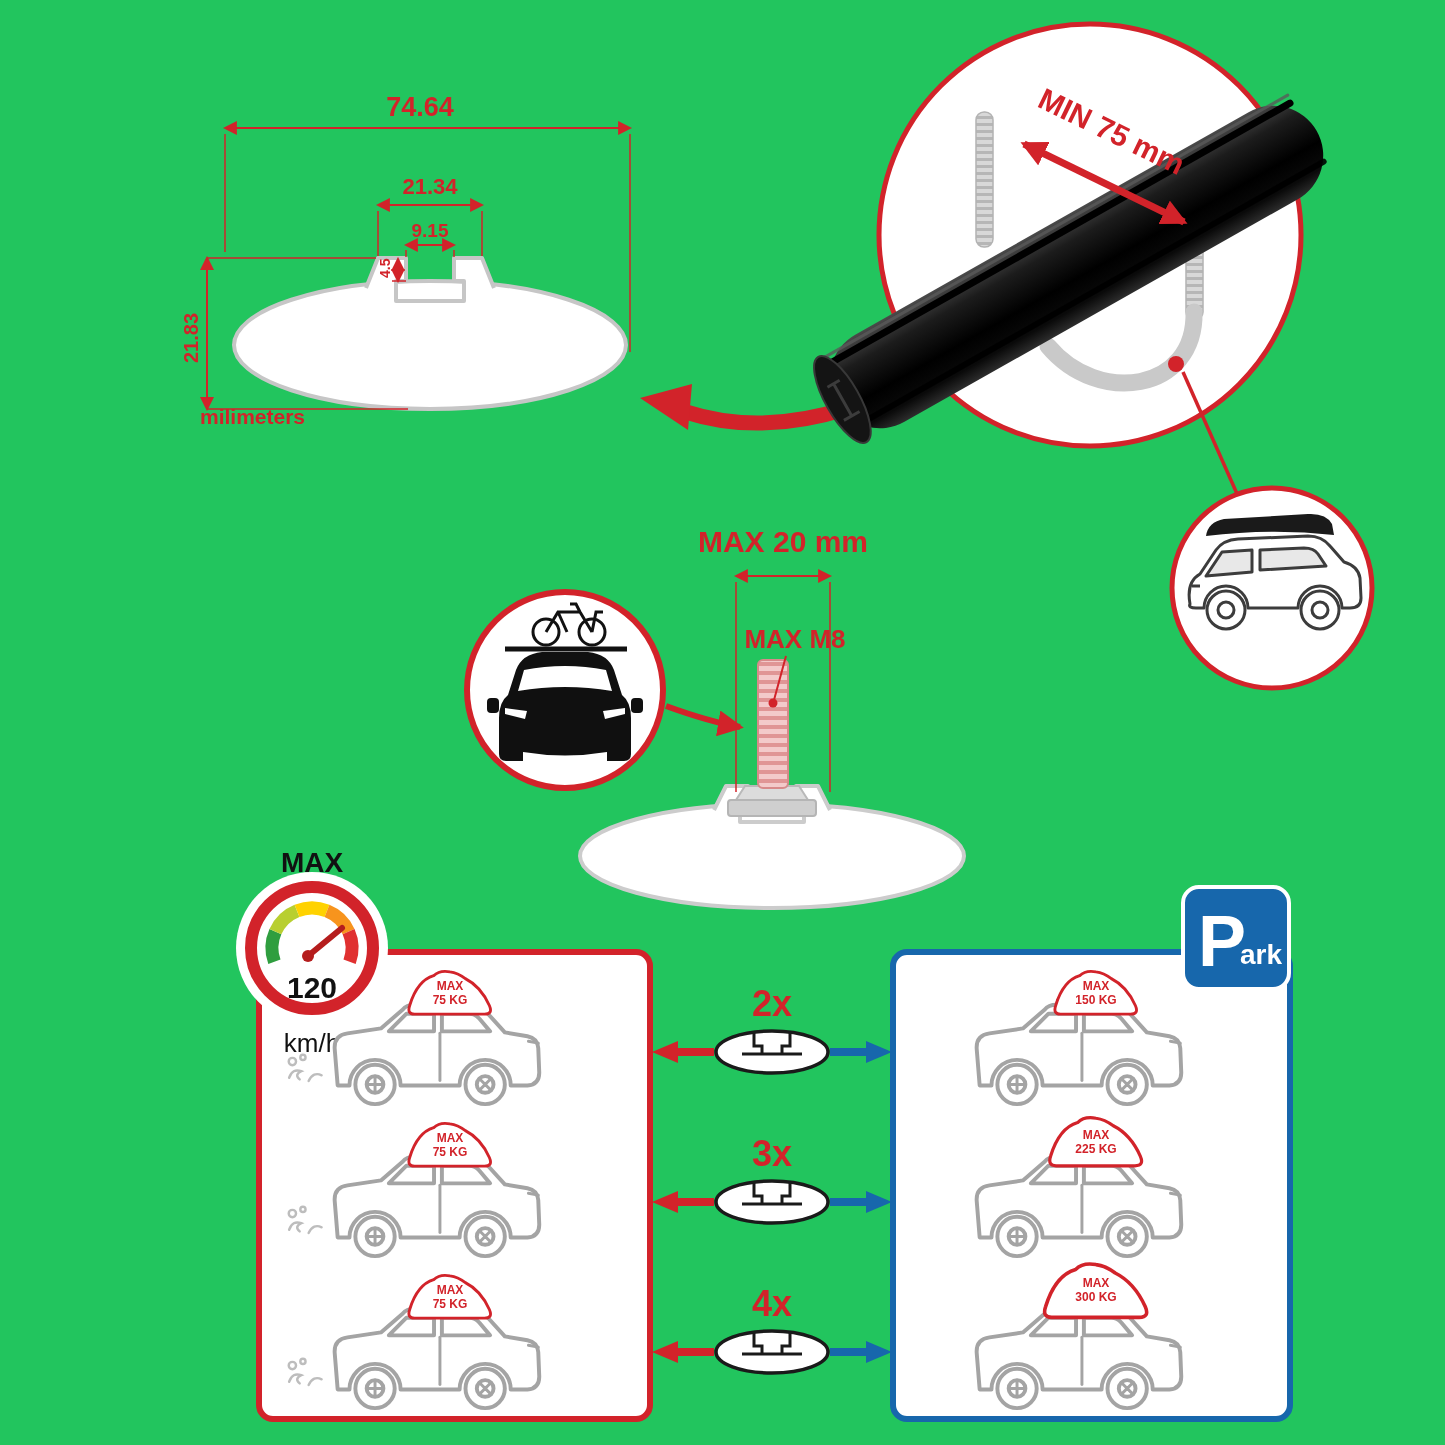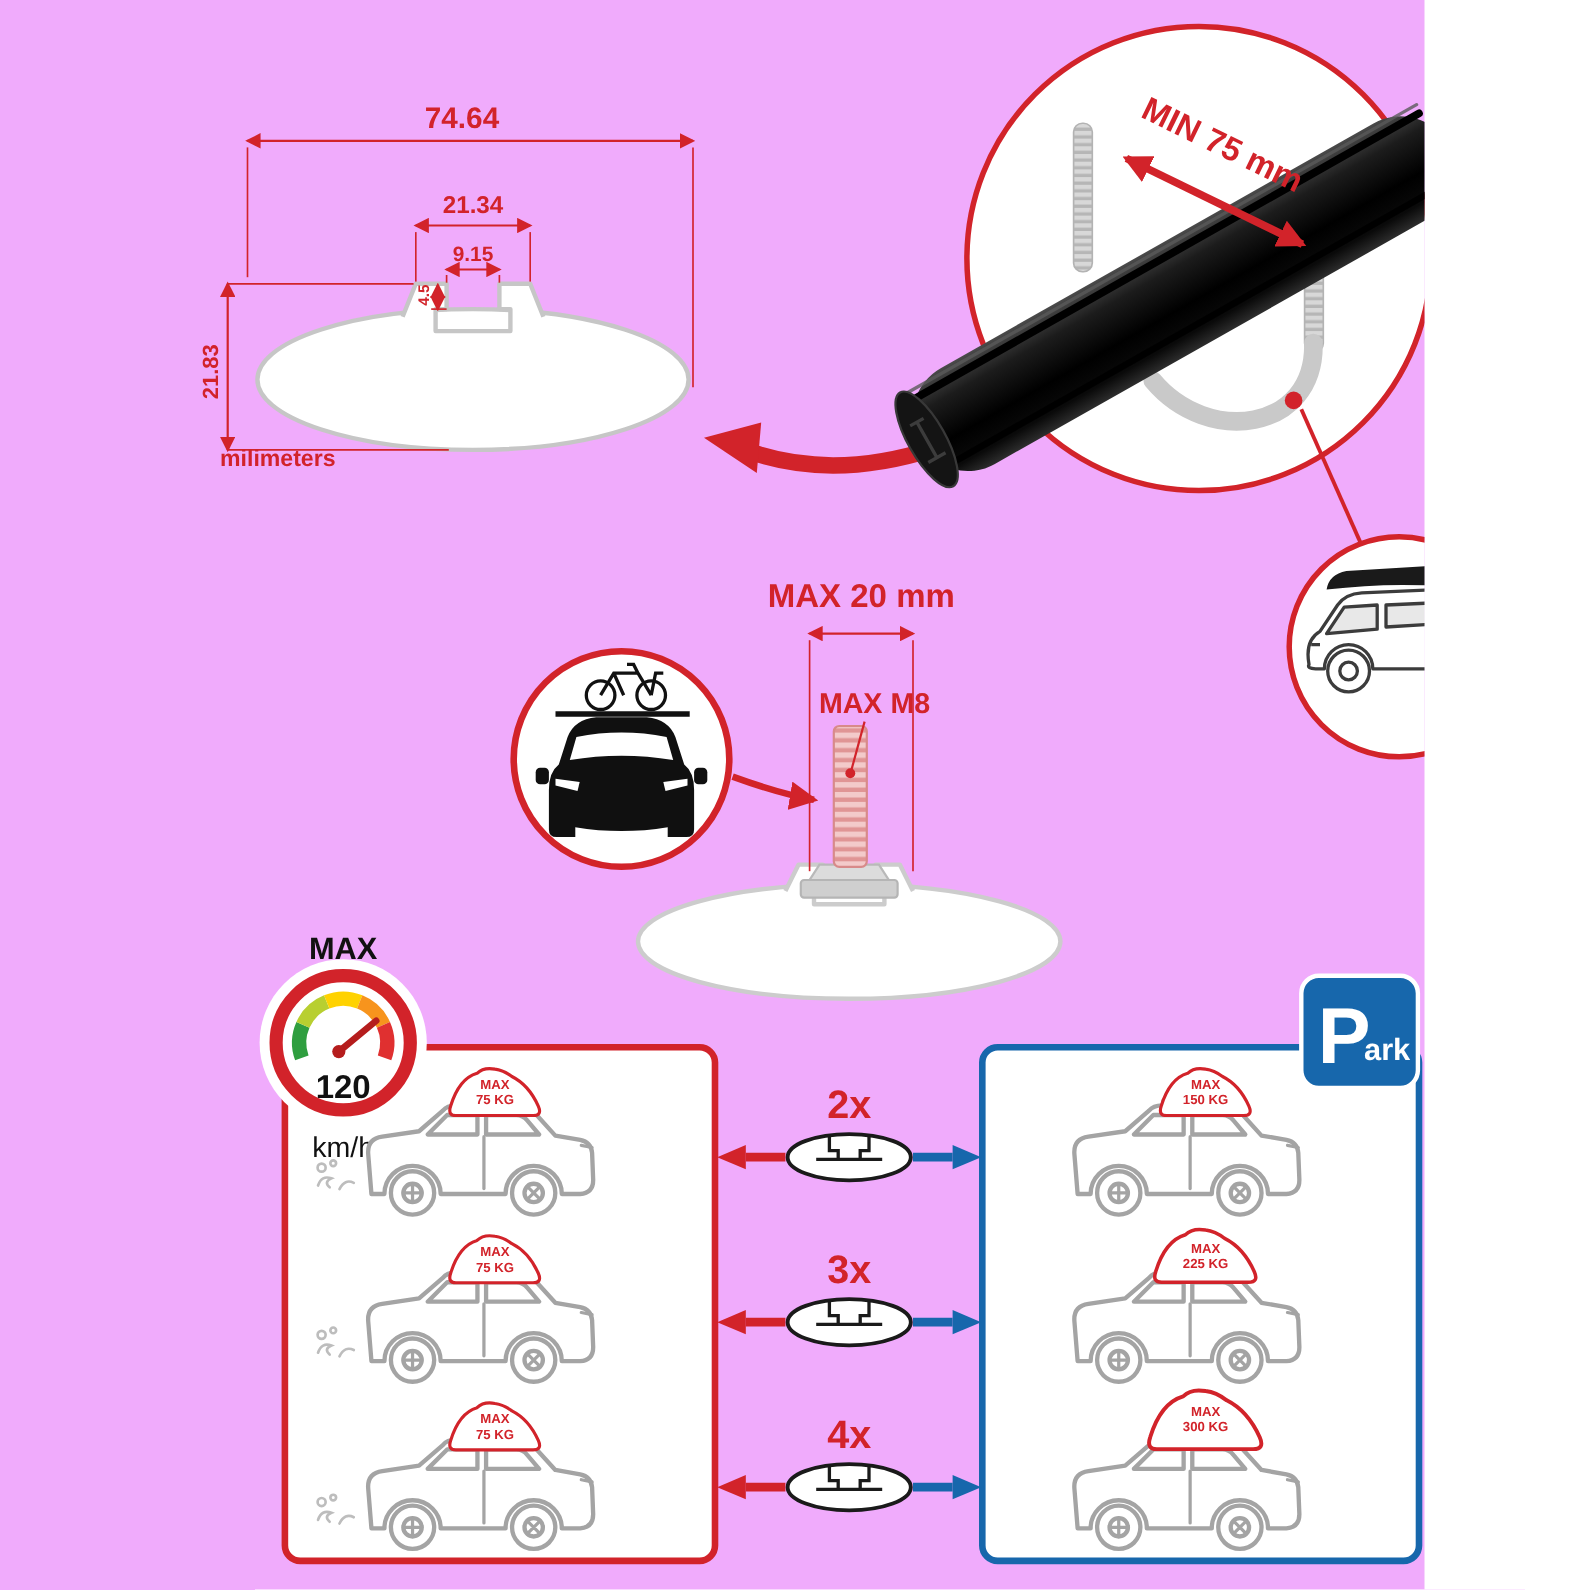--- a/index.html
+++ b/index.html
@@ -1,16 +1,16 @@
 <!DOCTYPE html>
 <html><head>
 <meta charset="utf-8">
 <style>
   html,body{margin:0;padding:0;background:#ffffff;}
-  #canvas{position:relative;width:1295px;height:1445px;background:#f0abfc;font-family:"Liberation Sans",sans-serif;overflow:hidden;}
+  #canvas{position:relative;width:1445px;height:1445px;background:#22c55e;font-family:"Liberation Sans",sans-serif;overflow:hidden;}
   svg{display:block;}
   text{font-family:"Liberation Sans","DejaVu Sans",sans-serif;}
   .red-b{fill:#d2232a;font-weight:bold;}
   .blk-b{fill:#111111;font-weight:bold;}
   .blk{fill:#111111;}
   .white-b{fill:#ffffff;font-weight:bold;}
 </style>
 </head>
 <body>
 

